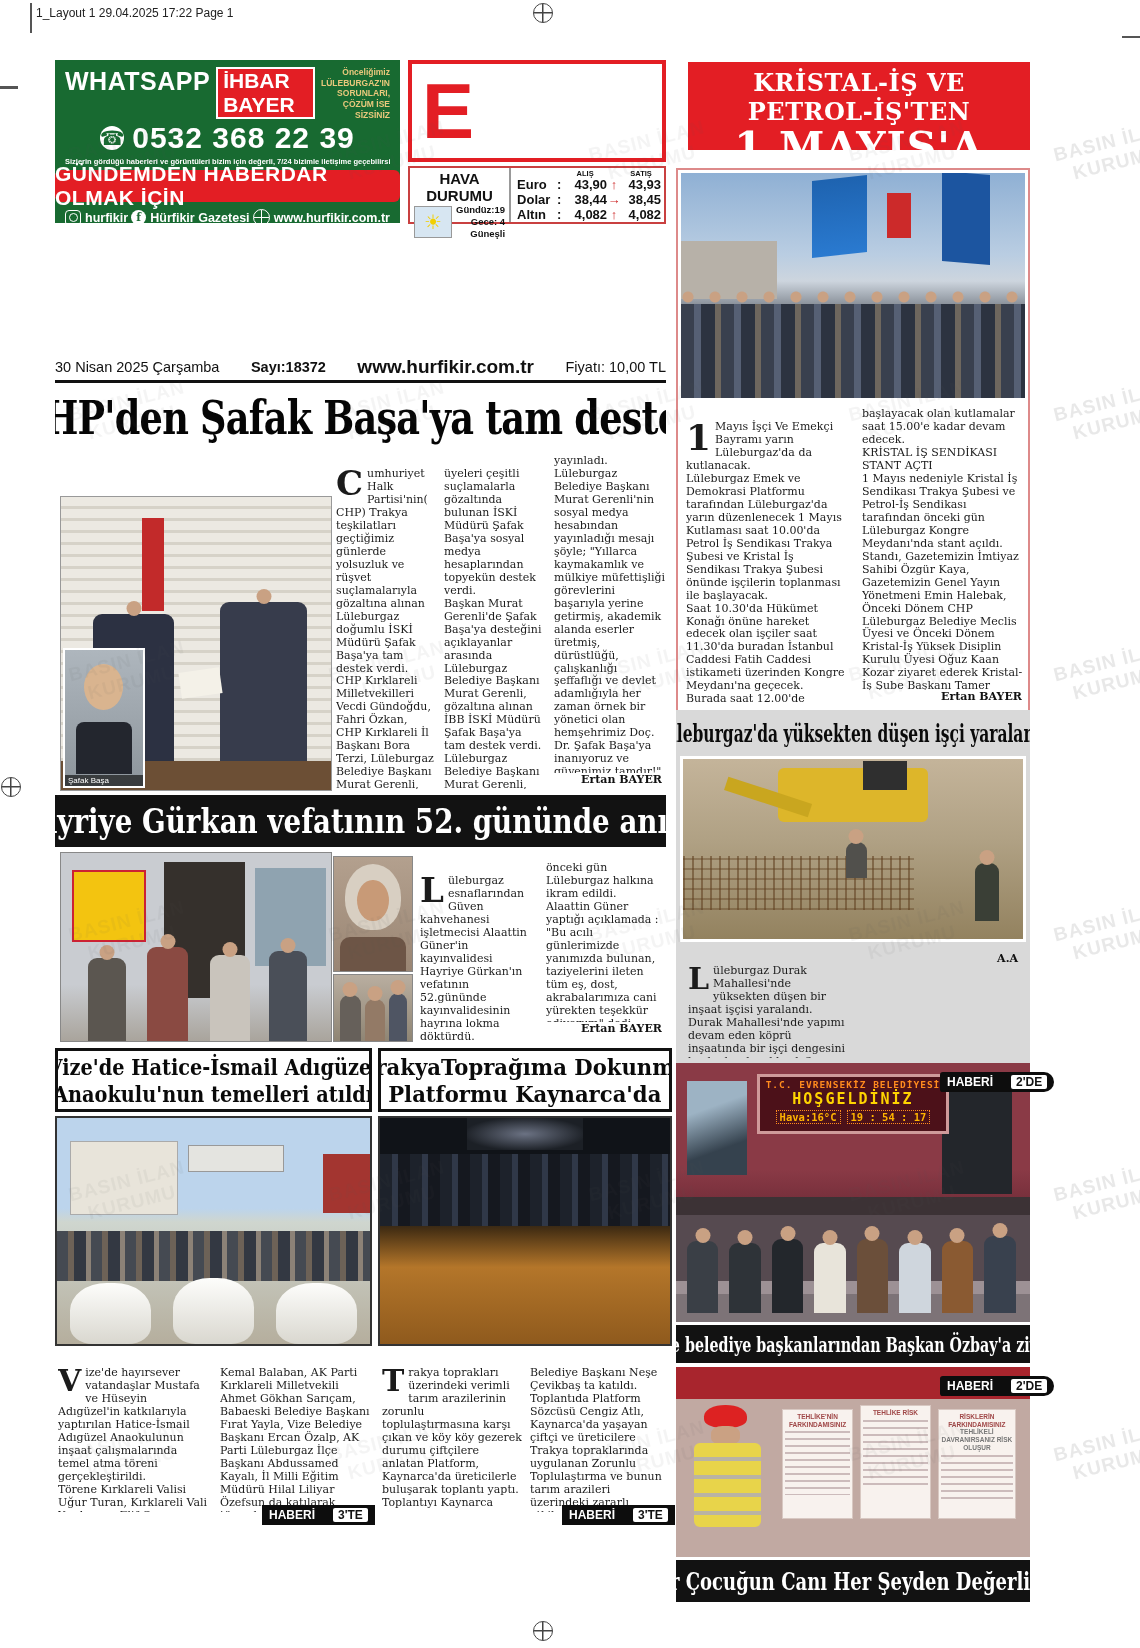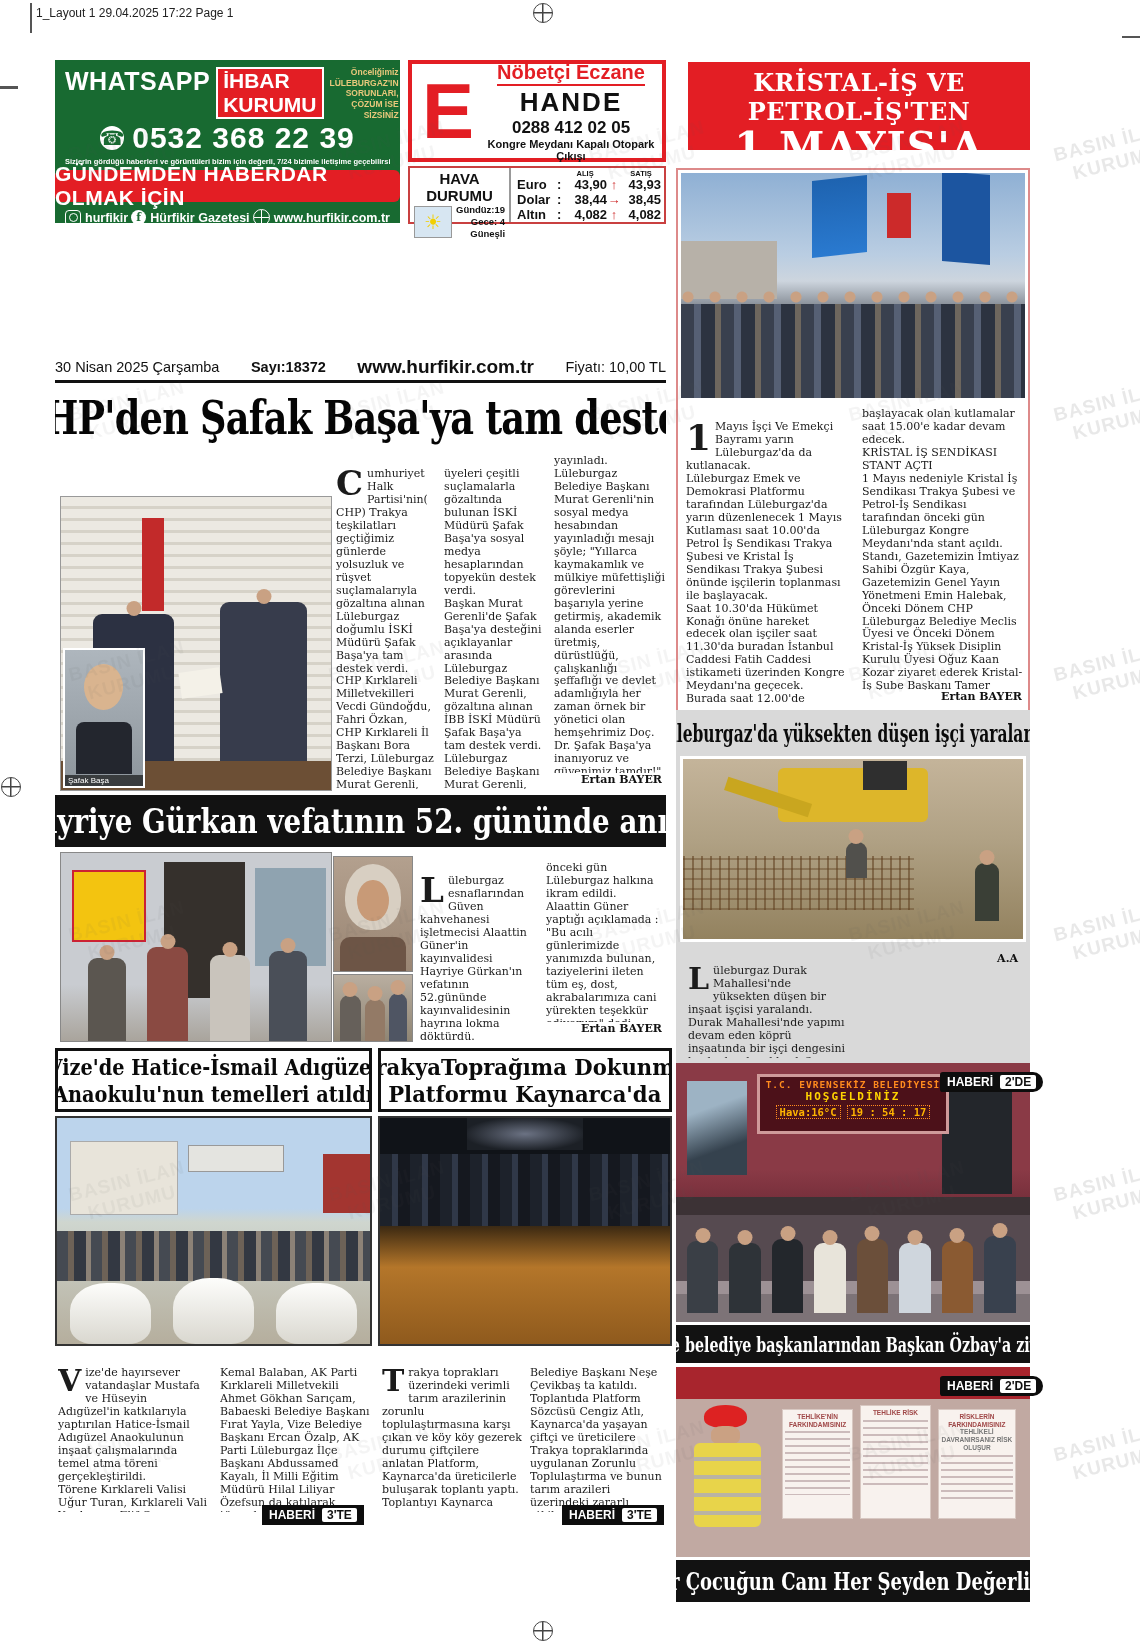--- a/index.html
+++ b/index.html
@@ -15,21 +15,21 @@
   
   #wm-layer{position:absolute;inset:0;pointer-events:none;z-index:5;}
   .wm{position:absolute;transform:rotate(-14deg);font:bold 19px "Liberation Sans",sans-serif;
       color:#555;white-space:pre;text-align:center;line-height:1.15;letter-spacing:1px;}
   
   .body-text{font-size:11px;line-height:1.18;color:#1b1b1b;white-space:pre-line;overflow:hidden;}
   .dropcap{float:left;font-weight:bold;font-family:"DejaVu Serif",serif;line-height:.82;padding:2px 4px 0 0;}
   .byline{font-weight:bold;font-size:11px;text-align:right;padding-right:4px;}
   .black-bar{background:#121212;color:#fff;display:flex;align-items:center;justify-content:center;overflow:hidden;}
   .sq{display:inline-block;white-space:nowrap;font-weight:bold;transform-origin:center;}
-  .badge{position:absolute;display:flex;align-items:center;gap:7px;background:#0d0d0d;color:#fff;
+  .badge{position:absolute;display:flex;align-items:center;gap:18px;background:#0d0d0d;color:#fff;
          font:bold 12px "Liberation Sans",sans-serif;padding:3px 7px;z-index:4;}
   .badge .pgno{background:#fff;color:#111;padding:0 5px;border-radius:2px;}
   .badge-pill{border-radius:4px 14px 14px 4px;}
   .photo{position:absolute;overflow:hidden;}
   .pc{position:absolute;}
   .person::before{content:"";position:absolute;top:-13px;left:50%;transform:translateX(-50%);
       width:15px;height:15px;border-radius:50%;background:#c9a183;}
   .person{position:absolute;border-radius:9px 9px 0 0;}
   
   #wa{left:55px;top:60px;width:345px;height:163px;background:#186a31;padding:7px 10px;box-sizing:border-box;z-index:2;}
@@ -110,21 +110,21 @@
   #isci .hl{height:46px;display:flex;align-items:center;justify-content:center;overflow:hidden;}
   #isci .hl .sq{font-size:25px;color:#0a0a0a;transform:scaleX(.62);}
   
   .boxhl{position:absolute;border:3px solid #111;background:#fff;box-sizing:border-box;display:flex;
       align-items:center;justify-content:center;text-align:center;z-index:2;overflow:hidden;}
   .boxhl .sq{font-size:23px;line-height:1.18;color:#0a0a0a;}
   
   #led{left:23%;top:7%;width:54%;height:40%;background:#4c1119;border:3px solid #d49;border-color:#cf9a9a;
       box-sizing:border-box;text-align:center;font-family:"DejaVu Sans Mono",monospace;overflow:hidden;}
   #led .a{color:#ff8b1e;font-size:9.5px;font-weight:bold;letter-spacing:1px;margin-top:2px;}
-  #led .b{color:#ffd400;font-size:11px;font-weight:bold;letter-spacing:2px;}
+  #led .b{color:#ffd400;font-size:15px;font-weight:bold;letter-spacing:2px;}
   #led .c{display:flex;justify-content:center;gap:6px;margin-top:2px;}
   #led .c span{border:1px dotted #ff8b1e;color:#ffb400;font-size:10.5px;font-weight:bold;padding:0 3px;}
   
   .poster{position:absolute;background:#f8f2ee;border:1px solid #d8c8c2;padding:3px 2px 0;box-sizing:border-box;}
   .poster .pt{font:bold 6.5px "Liberation Sans",sans-serif;color:#a04848;text-align:center;line-height:1.2;}
   .poster .lines{margin-top:3px;height:60%;background:repeating-linear-gradient(180deg,#cbb 0 2px,transparent 2px 7px);}
 </style>
 </head>
 <body>
 
@@ -197,21 +197,21 @@
 KURUMU</div>
       <div class="wm" style="left: 850px; top: 1430px; opacity: 0.06;">BASIN İLAN
 KURUMU</div>
       <div class="wm" style="left: 1055px; top: 1430px; opacity: 0.13;">BASIN İLAN
 KURUMU</div>
     </div>
 
   <div class="abs" id="wa">
     <div class="row1">
       <span class="brand">WHATSAPP</span>
-      <span class="brand-red">İHBAR KURUMU</span>
+      <span class="brand-red">İHBAR BAYER</span>
       <span class="side">Önceliğimiz LÜLEBURGAZ'IN SORUNLARI, ÇÖZÜM İSE SİZSİNİZ</span>
     </div>
     <div class="phone-row">
       <span class="phone-ic">☎</span>
       <span class="phone-num">0532 368 22 39</span>
     </div>
     <div class="tiny">Sizlerin gördüğü haberleri ve görüntüleri bizim için değerli, 7/24 bizimle iletişime geçebilirsiniz!</div>
     <div class="redbar">GÜNDEMDEN HABERDAR OLMAK İÇİN</div>
     <div class="social">
       <span class="soc">
@@ -224,26 +224,20 @@
       </span>
       <span class="soc">
         <span class="gl"></span>
         <span>www.hurfikir.com.tr</span>
       </span>
     </div>
   </div>
 
   <div class="abs" id="ph">
     <div class="bigE">E</div>
-    <div class="col">
-      <div><span class="t">Nöbetçi Eczane</span></div>
-      <div class="n">HANDE</div>
-      <div class="p">0288 412 02 05</div>
-      <div class="a">Kongre Meydanı Kapalı Otopark Çıkışı</div>
-    </div>
   </div>
 
   <div class="abs" id="wx">
     <div class="l">
       <div class="wt">HAVA DURUMU</div>
       <div class="lrow">
         <span class="sun">☀</span>
         <span class="conds">
           <span>Gündüz:19</span><br>
           <span>Gece: 4</span><br>

